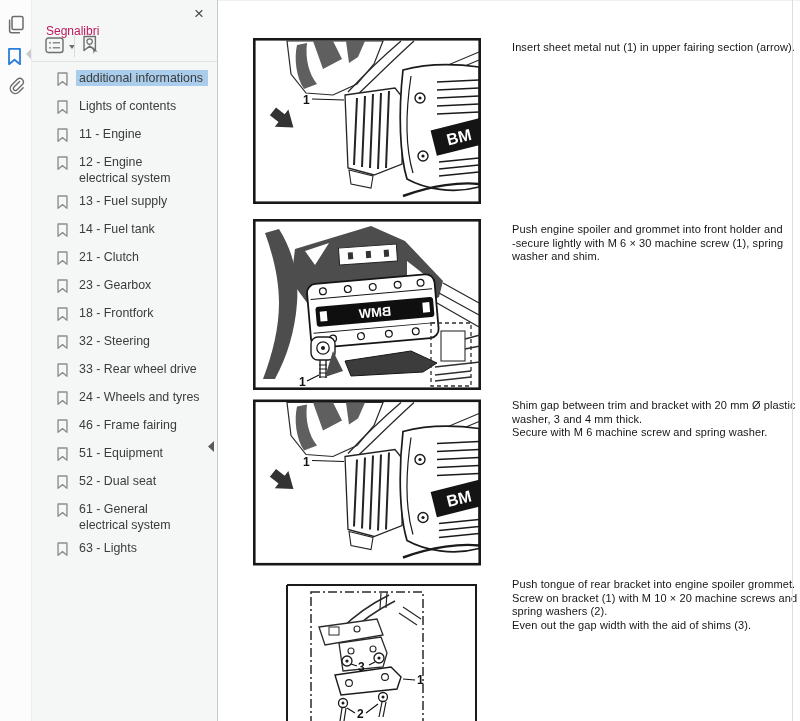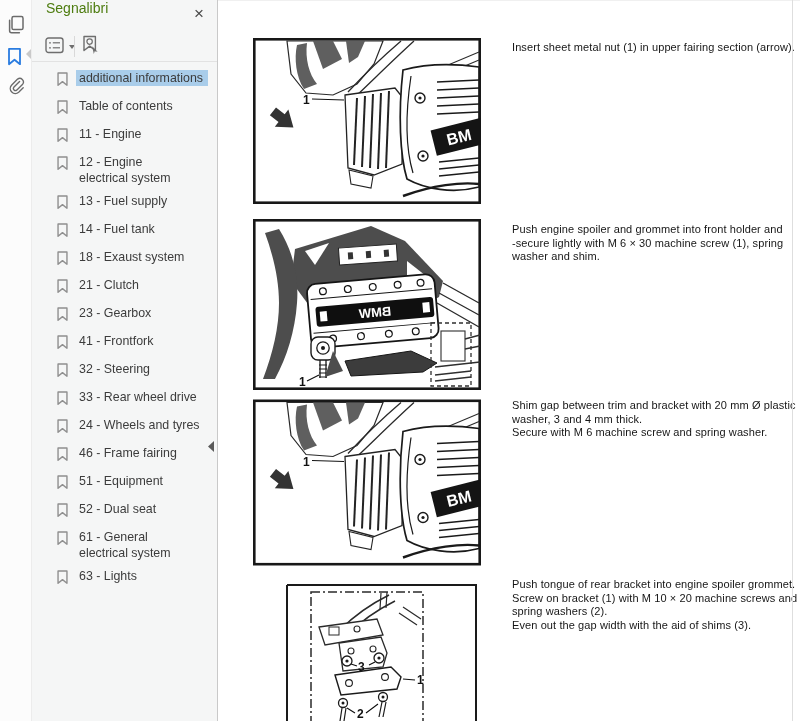--- a/index.html
+++ b/index.html
@@ -11,21 +11,21 @@
   }
   
   .rail{position:absolute;left:0;top:0;width:31px;height:721px;background:#fcfcfc;z-index:4;}
   .rail-btn{position:absolute;left:6px;width:20px;height:20px;cursor:pointer;}
   .rail-btn svg{display:block;}
   .rail-notch{position:absolute;left:26px;top:49px;width:0;height:0;
     border-top:5px solid transparent;border-bottom:5px solid transparent;border-right:5px solid #c9c9c9;}
   
   .sidebar{position:absolute;left:31px;top:0;width:187px;height:721px;background:#f5f6f6;
     border-left:1px solid #ececec;border-right:1px solid #c9c9c9;box-sizing:border-box;z-index:3;}
-  .sb-title{position:absolute;left:14px;top:0;font-size:14px;color:#4d7c0f;}
+  .sb-title{position:absolute;left:14px;top:24px;font-size:12px;color:#be185d;}
   .sb-close{position:absolute;right:13px;top:5px;font-size:17px;line-height:17px;color:#4a4a4a;cursor:pointer;}
   .sb-toolbar{position:absolute;left:0;top:34px;width:100%;height:27px;}
   .tb-options{position:absolute;left:13px;top:3px;cursor:pointer;display:flex;align-items:center;}
   .tb-caret{width:0;height:0;border-left:3.5px solid transparent;border-right:3.5px solid transparent;
     border-top:4px solid #6e6e6e;margin-left:4px;margin-top:2px;}
   .tb-divider{position:absolute;left:42px;top:2px;width:1px;height:21px;background:#d9d9d9;}
   .tb-find{position:absolute;left:49px;top:1px;cursor:pointer;}
   .sb-rule{position:absolute;left:0;top:61px;width:100%;height:1px;background:#e2e2e2;}
   .bm-list{position:absolute;left:0;top:68px;width:186px;}
   .bm-row{display:flex;align-items:flex-start;padding:2px 10px 2px 24px;margin-bottom:3px;cursor:pointer;}
@@ -96,21 +96,21 @@
       <div class="bm-row selected">
         <span class="bm-ico"><svg width="13" height="16" viewBox="0 0 14 16">
             <path d="M2.2 1.5h9.6v13.2l-4.8-3.9-4.8 3.9z" fill="none" stroke="#8f8f8f" stroke-width="1.5" stroke-linejoin="round"></path>
           </svg></span>
         <span class="bm-label">additional informations</span>
       </div>
       <div class="bm-row">
         <span class="bm-ico"><svg width="13" height="16" viewBox="0 0 14 16">
             <path d="M2.2 1.5h9.6v13.2l-4.8-3.9-4.8 3.9z" fill="none" stroke="#8f8f8f" stroke-width="1.5" stroke-linejoin="round"></path>
           </svg></span>
-        <span class="bm-label">Table of contents</span>
+        <span class="bm-label">Lights of contents</span>
       </div>
       <div class="bm-row">
         <span class="bm-ico"><svg width="13" height="16" viewBox="0 0 14 16">
             <path d="M2.2 1.5h9.6v13.2l-4.8-3.9-4.8 3.9z" fill="none" stroke="#8f8f8f" stroke-width="1.5" stroke-linejoin="round"></path>
           </svg></span>
         <span class="bm-label">11 - Engine</span>
       </div>
       <div class="bm-row">
         <span class="bm-ico"><svg width="13" height="16" viewBox="0 0 14 16">
             <path d="M2.2 1.5h9.6v13.2l-4.8-3.9-4.8 3.9z" fill="none" stroke="#8f8f8f" stroke-width="1.5" stroke-linejoin="round"></path>
@@ -127,39 +127,33 @@
       <div class="bm-row">
         <span class="bm-ico"><svg width="13" height="16" viewBox="0 0 14 16">
             <path d="M2.2 1.5h9.6v13.2l-4.8-3.9-4.8 3.9z" fill="none" stroke="#8f8f8f" stroke-width="1.5" stroke-linejoin="round"></path>
           </svg></span>
         <span class="bm-label">14 - Fuel tank</span>
       </div>
       <div class="bm-row">
         <span class="bm-ico"><svg width="13" height="16" viewBox="0 0 14 16">
             <path d="M2.2 1.5h9.6v13.2l-4.8-3.9-4.8 3.9z" fill="none" stroke="#8f8f8f" stroke-width="1.5" stroke-linejoin="round"></path>
           </svg></span>
-        <span class="bm-label">18 - Exaust system</span>
-      </div>
-      <div class="bm-row">
-        <span class="bm-ico"><svg width="13" height="16" viewBox="0 0 14 16">
-            <path d="M2.2 1.5h9.6v13.2l-4.8-3.9-4.8 3.9z" fill="none" stroke="#8f8f8f" stroke-width="1.5" stroke-linejoin="round"></path>
-          </svg></span>
         <span class="bm-label">21 - Clutch</span>
       </div>
       <div class="bm-row">
         <span class="bm-ico"><svg width="13" height="16" viewBox="0 0 14 16">
             <path d="M2.2 1.5h9.6v13.2l-4.8-3.9-4.8 3.9z" fill="none" stroke="#8f8f8f" stroke-width="1.5" stroke-linejoin="round"></path>
           </svg></span>
         <span class="bm-label">23 - Gearbox</span>
       </div>
       <div class="bm-row">
         <span class="bm-ico"><svg width="13" height="16" viewBox="0 0 14 16">
             <path d="M2.2 1.5h9.6v13.2l-4.8-3.9-4.8 3.9z" fill="none" stroke="#8f8f8f" stroke-width="1.5" stroke-linejoin="round"></path>
           </svg></span>
-        <span class="bm-label">41 - Frontfork</span>
+        <span class="bm-label">18 - Frontfork</span>
       </div>
       <div class="bm-row">
         <span class="bm-ico"><svg width="13" height="16" viewBox="0 0 14 16">
             <path d="M2.2 1.5h9.6v13.2l-4.8-3.9-4.8 3.9z" fill="none" stroke="#8f8f8f" stroke-width="1.5" stroke-linejoin="round"></path>
           </svg></span>
         <span class="bm-label">32 - Steering</span>
       </div>
       <div class="bm-row">
         <span class="bm-ico"><svg width="13" height="16" viewBox="0 0 14 16">
             <path d="M2.2 1.5h9.6v13.2l-4.8-3.9-4.8 3.9z" fill="none" stroke="#8f8f8f" stroke-width="1.5" stroke-linejoin="round"></path>

